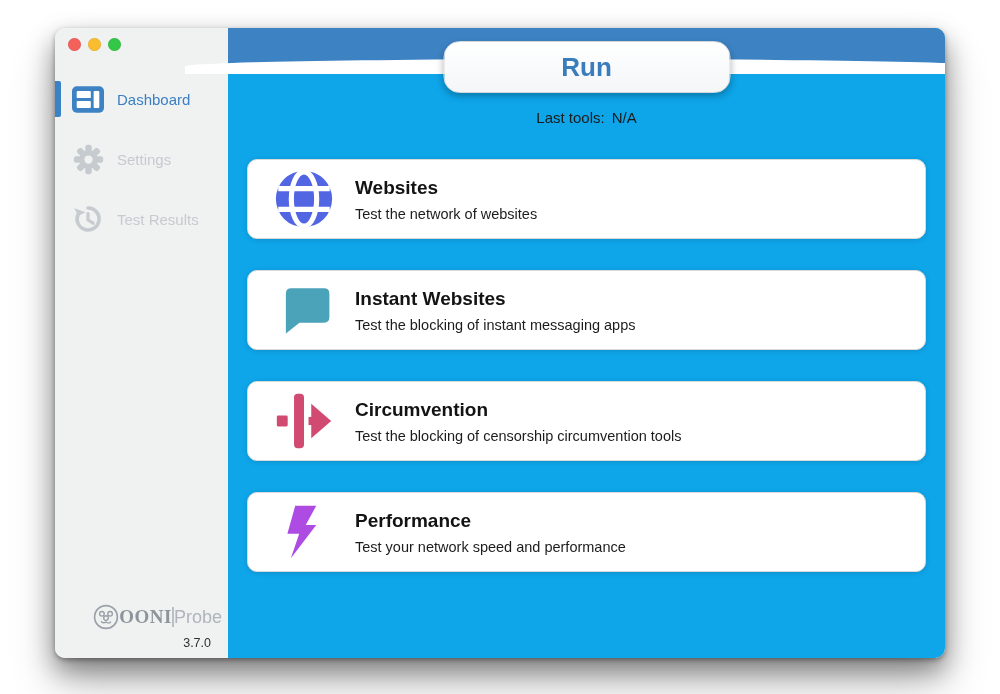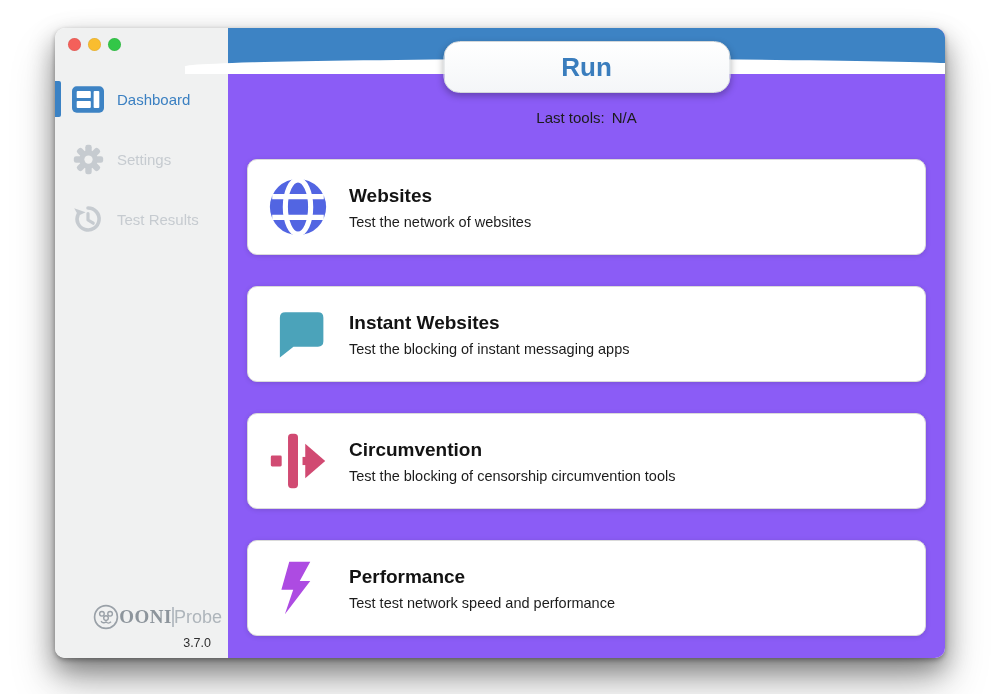--- a/index.html
+++ b/index.html
@@ -22,34 +22,34 @@
   .nav-item.active .nav-label{color:#3b80c2;}
   .nav-icon{width:34px;height:32px;display:flex;align-items:center;justify-content:center;}
   .side-footer{position:absolute;right:6px;bottom:8px;text-align:right;}
   .brand-row{display:flex;align-items:center;justify-content:flex-end;}
   .brand-ooni{font-family:"Liberation Serif",serif;font-weight:700;font-size:19px;color:#8d959c;
             letter-spacing:.5px;}
   .brand-divider{width:2px;height:20px;background:#b9bfc5;}
   .brand-probe{font-size:18px;color:#aeb5bb;}
   .version{font-size:12.5px;color:#2e2e2e;margin-top:6px;margin-right:11px;}
   
-  .main{flex:1;position:relative;background:#8b5cf6;}
+  .main{flex:1;position:relative;background:#0ea5e9;}
   .header{position:absolute;top:0;left:0;right:0;height:46px;background:#3d83c4;}
   .header::after{content:"";position:absolute;bottom:0;left:-6%;width:112%;height:15px;
             background:#fff;border-radius:100% 100% 0 0;}
   .run-btn{position:absolute;top:13px;left:50%;transform:translateX(-50%);width:285px;height:50px;
             border-radius:16px;background:linear-gradient(#ffffff,#f4f6f8);border:1px solid #d3d7da;
             box-shadow:0 3px 7px rgba(0,0,0,.28);color:#3a7dbd;font-size:26px;font-weight:700;
             display:flex;align-items:center;justify-content:center;z-index:3;cursor:default;}
   .last-test{position:absolute;top:81px;width:100%;text-align:center;font-size:15px;color:#1b1b1b;z-index:2;}
   .last-test .value{margin-left:7px;}
   .cards{position:absolute;left:19px;right:19px;top:131px;display:flex;flex-direction:column;gap:31px;}
-  .card{height:96px;border-radius:10px;background:#fff;border:1px solid #dadada;
+  .card{height:80px;border-radius:10px;background:#fff;border:1px solid #dadada;
             box-shadow:0 1px 5px rgba(0,0,0,.13);display:flex;align-items:center;
-            padding:0 20px;gap:21px;box-sizing:border-box;}
+            padding:0 26px;gap:21px;box-sizing:border-box;}
   .card-icon{width:60px;height:60px;flex:none;display:flex;align-items:center;justify-content:center;}
   .card-title{font-size:19px;font-weight:700;color:#131313;margin-bottom:7px;}
   .card-subtitle{font-size:14.5px;color:#1c1c1c;}
 </style>
 </head>
 <body>
 
 <div class="page">
   <div class="window">
 
@@ -182,20 +182,20 @@
         </div>
 
         <div class="card">
           <span class="card-icon">
             <svg width="56" height="58" viewBox="0 0 64 64">
               <path d="M22 2 H46 L34 24 H46 L17 62 L26.5 34 H13 Z" fill="#ad4be2"></path>
             </svg>
           </span>
           <div class="card-text">
             <div class="card-title">Performance</div>
-            <div class="card-subtitle">Test test network speed and performance</div>
+            <div class="card-subtitle">Test your network speed and performance</div>
           </div>
         </div>
 
       </div>
     </div>
   </div>
 </div>
 
 </body></html>

